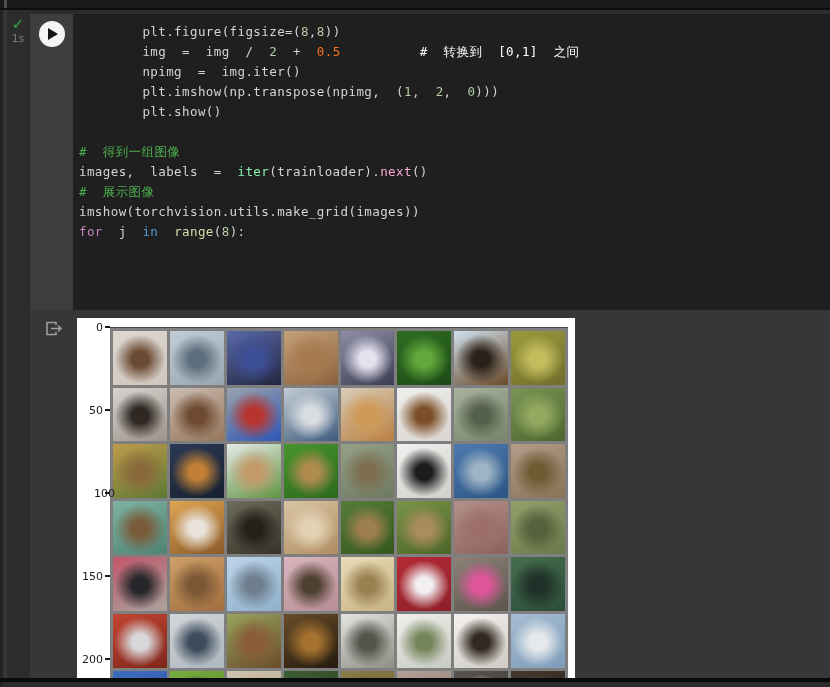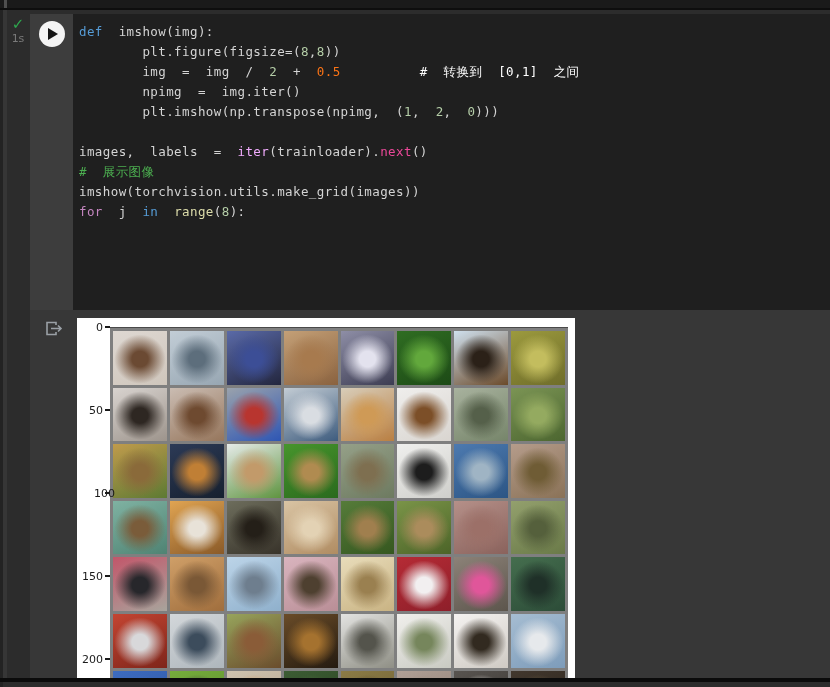--- a/index.html
+++ b/index.html
@@ -55,27 +55,28 @@
   <div class="status-time">1s</div>
 </div>
 
 <div class="abs cell">
   <div class="gutter">
     <div class="run-btn">
       <div class="play-tri"></div>
     </div>
   </div>
   <div class="codearea">
-      <div class="code-line"><span style="color: rgb(86, 156, 214);">def</span><span style="color: rgb(212, 212, 212);">  imshow(img):</span></div>
       <div class="code-line"><span style="color: rgb(212, 212, 212);">        plt.figure(figsize=(</span><span style="color: rgb(181, 206, 168);">8</span><span style="color: rgb(212, 212, 212);">,</span><span style="color: rgb(181, 206, 168);">8</span><span style="color: rgb(212, 212, 212);">))</span></div>
       <div class="code-line"><span style="color: rgb(212, 212, 212);">        img  =  img  /  </span><span style="color: rgb(181, 206, 168);">2</span><span style="color: rgb(212, 212, 212);">  +  </span><span style="color: #f97316;">0.5</span><span style="color: rgb(212, 212, 212);">          </span><span style="color: #ffffff;">#  转换到  [0,1]  之间</span></div>
       <div class="code-line"><span style="color: rgb(212, 212, 212);">        npimg  =  img.iter()</span></div>
       <div class="code-line"><span style="color: rgb(212, 212, 212);">        plt.imshow(np.transpose(npimg,  (</span><span style="color: rgb(181, 206, 168);">1</span><span style="color: rgb(212, 212, 212);">,  </span><span style="color: rgb(181, 206, 168);">2</span><span style="color: rgb(212, 212, 212);">,  </span><span style="color: rgb(181, 206, 168);">0</span><span style="color: rgb(212, 212, 212);">)))</span></div>
+      <div class="code-line"><span style="color: rgb(212, 212, 212);">        plt.show()</span></div>
       <div class="code-line">&nbsp;</div>
-      <div class="code-line"><span style="color: rgb(212, 212, 212);">images,  labels  =  </span><span style="color: #f0abfc;">iter</span><span style="color: rgb(212, 212, 212);">(trainloader).</span><span style="color: #ec4899; text-align: right;">next</span><span style="color: rgb(212, 212, 212);">()</span></div>
+      <div class="code-line"><span style="color: rgb(76, 175, 80);">#  得到一组图像</span></div>
+      <div class="code-line"><span style="color: rgb(212, 212, 212);">images,  labels  =  </span><span style="color: #86efac;">iter</span><span style="color: rgb(212, 212, 212);">(trainloader).</span><span style="color: #f9a8d4; text-align: right;">next</span><span style="color: rgb(212, 212, 212);">()</span></div>
       <div class="code-line"><span style="color: rgb(76, 175, 80);">#  展示图像</span></div>
       <div class="code-line"><span style="color: rgb(212, 212, 212);">imshow(torchvision.utils.make_grid(images))</span></div>
       <div class="code-line"><span style="color: rgb(197, 134, 192);">for</span><span style="color: rgb(212, 212, 212);">  j  </span><span style="color: rgb(86, 156, 214);">in</span><span style="color: rgb(212, 212, 212);">  </span><span style="color: rgb(220, 220, 170);">range</span><span style="color: rgb(212, 212, 212);">(</span><span style="color: rgb(181, 206, 168);">8</span><span style="color: rgb(212, 212, 212);">):</span></div>
     </div>
 </div>
 
 <div class="abs output">
   <svg class="abs out-icon" viewBox="0 0 20 20">
     <path d="M12 6 V3.5 H3 V15.5 H12 V13" fill="none" stroke="#9aa0a6" stroke-width="1.6"></path>
     <path d="M7 9.5 H17 M14 6.5 L17 9.5 L14 12.5" fill="none" stroke="#9aa0a6" stroke-width="1.6"></path>

